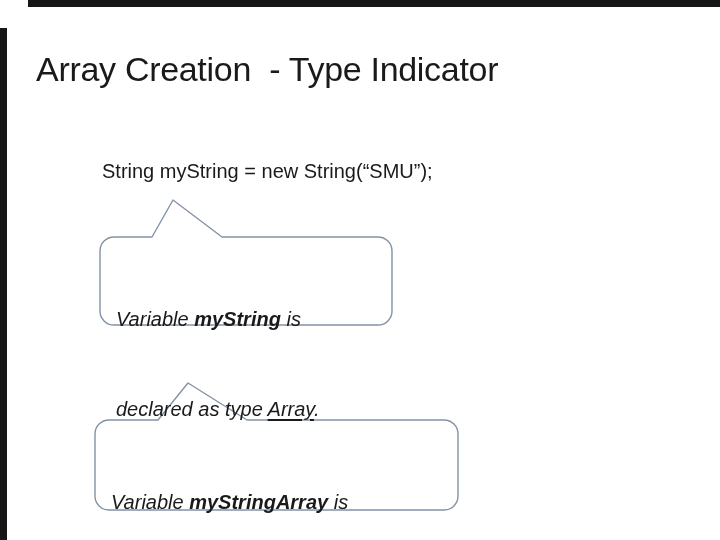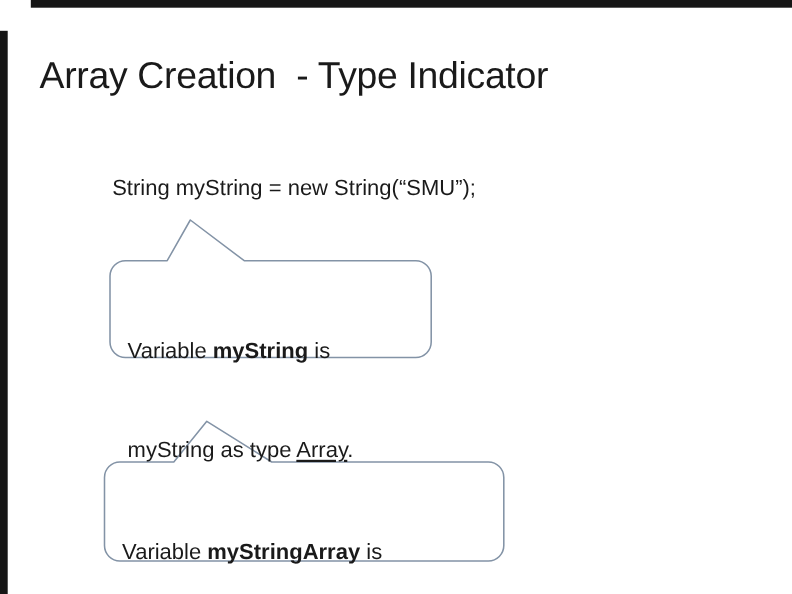--- a/index.html
+++ b/index.html
@@ -57,20 +57,21 @@
   }
   .callout-layer path {
     fill: var(--background, #ffffff);
     stroke: currentColor;
     stroke-width: 1.4;
     stroke-linejoin: round;
   }
   .callout-text {
     position: absolute;
     font-size: 20px;
+    font-style: italic;
     line-height: 30px;
     color: var(--text, #1a1a1a);
     white-space: pre;
   }
   .callout-text b { font-weight: 700; }
   .callout-text u { text-decoration: underline; text-underline-offset: 3px; }
   .ct1 { left: 116px; top: 244px; }
   .ct2 { left: 111px; top: 427px; }
 </style>
 </head>
@@ -86,21 +87,21 @@
   <div class="code code1">String myString = new String(“SMU”);</div>
 
 
   <svg class="callout-layer" viewBox="0 0 720 540" xmlns="http://www.w3.org/2000/svg">
     <path d="M152,237 L173,200 L222,237 L378,237 A14,14 0 0 1 392,251 L392,311 A14,14 0 0 1 378,325 L114,325 A14,14 0 0 1 100,311 L100,251 A14,14 0 0 1 114,237 Z"></path>
     <path d="M158,420 L188,383 L247,420 L444,420 A14,14 0 0 1 458,434 L458,496 A14,14 0 0 1 444,510 L109,510 A14,14 0 0 1 95,496 L95,434 A14,14 0 0 1 109,420 Z"></path>
   </svg>
 
   <div class="callout-text ct1">
     <div><span>Variable </span><b>myString</b><span> is</span></div>
-    <div><span>myString as type </span><u>Array</u><span>.</span></div>
+    <div><span>declared as type </span><u>Array</u><span>.</span></div>
   </div>
 
   <div class="callout-text ct2">
     <div><span>Variable </span><b>myStringArray</b><span> is</span></div>
     
   </div>
 
 </div>
 
 </body></html>

